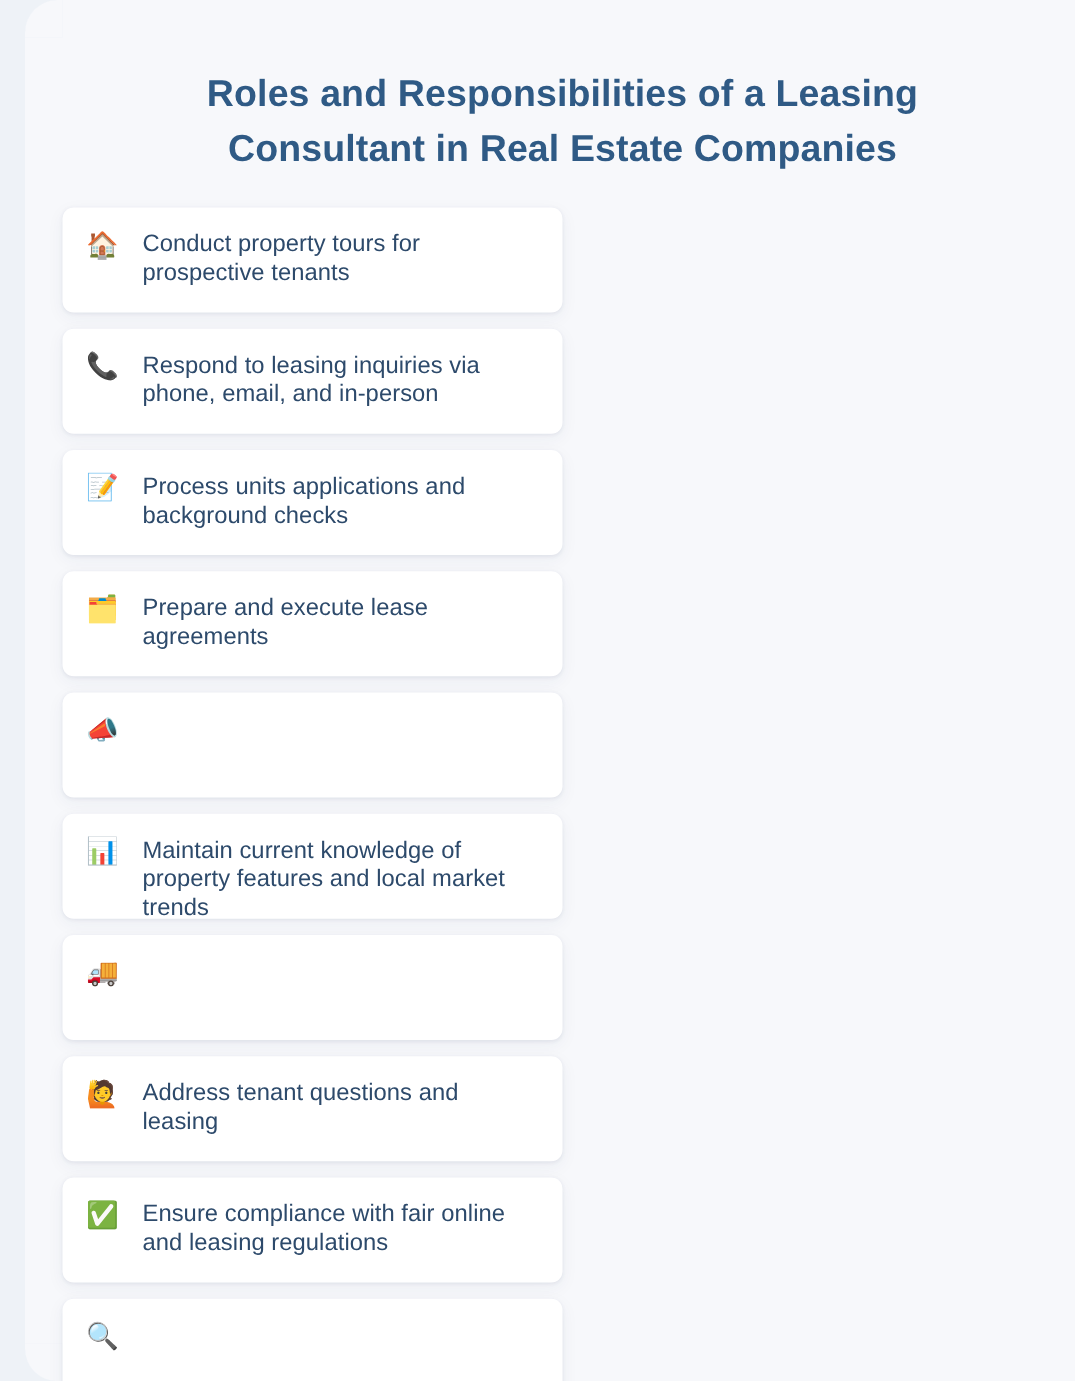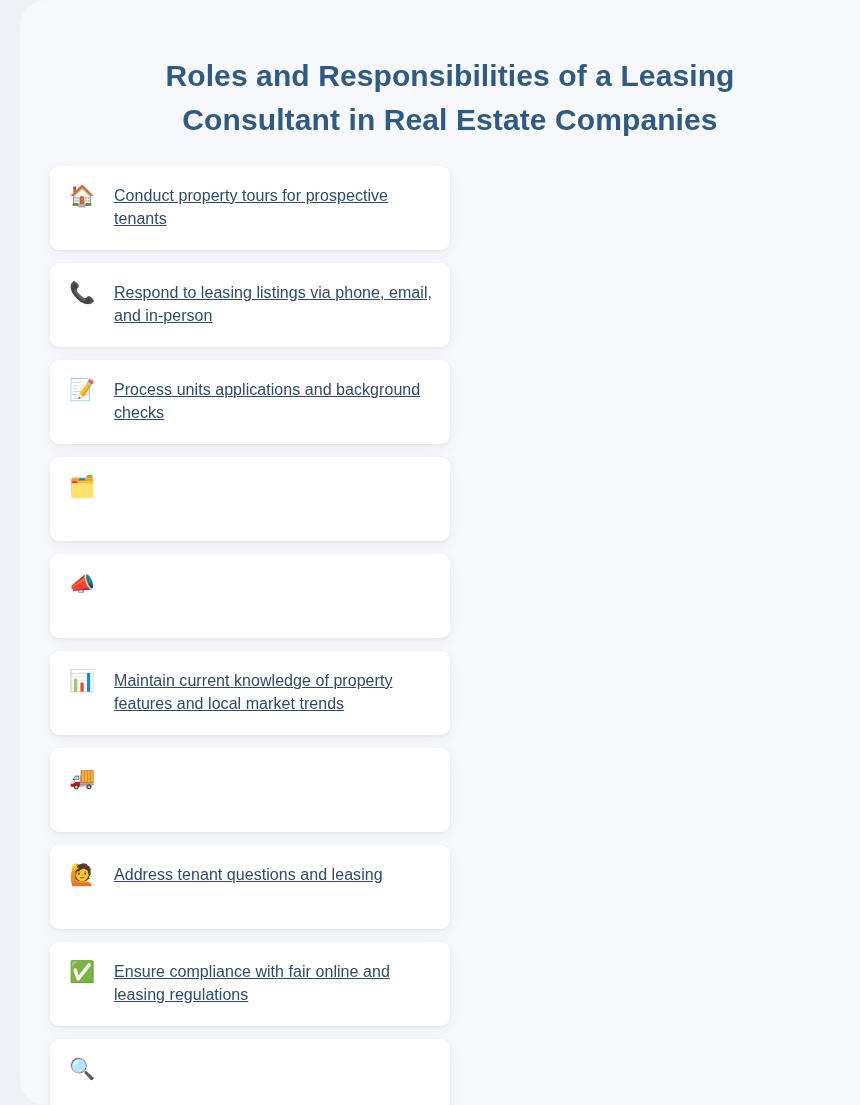--- a/index.html
+++ b/index.html
@@ -68,26 +68,25 @@
     font-size: 21px;
     line-height: 26px;
     text-align: center;
     font-family: "DejaVu Sans", sans-serif;
     user-select: none;
   }
 
   .card-text {
     flex: 1 1 auto;
     margin-left: 18px;
-    font-size: 16px;
+    font-size: 19px;
     line-height: 23px;
     color: #2d4a6b;
     letter-spacing: 0.05px;
     padding-top: 1px;
-    text-decoration: underline;
   }
 
   
   .corner-tl, .corner-bl {
     position: absolute;
     left: 0;
     width: 30px;
     height: 30px;
     background: #eaeff6;
     pointer-events: none;
@@ -118,28 +117,29 @@
   <h1 class="page-title">Roles and Responsibilities of a Leasing Consultant in Real Estate Companies</h1>
 
   <div class="card-list">
 
   <div class="card">
         <span class="card-icon">🏠</span>
         <span class="card-text">Conduct property tours for prospective tenants</span>
       </div>
       <div class="card">
         <span class="card-icon">📞</span>
-        <span class="card-text">Respond to leasing listings via phone, email, and in-person</span>
+        <span class="card-text">Respond to leasing inquiries via phone, email, and in-person</span>
       </div>
       <div class="card">
         <span class="card-icon">📝</span>
         <span class="card-text">Process units applications and background checks</span>
       </div>
       <div class="card">
         <span class="card-icon">🗂️</span>
+        <span class="card-text">Prepare and execute lease agreements</span>
       </div>
       <div class="card">
         <span class="card-icon">📣</span>
       </div>
       <div class="card">
         <span class="card-icon">📊</span>
         <span class="card-text">Maintain current knowledge of property features and local market trends</span>
       </div>
       <div class="card">
         <span class="card-icon">🚚</span>

